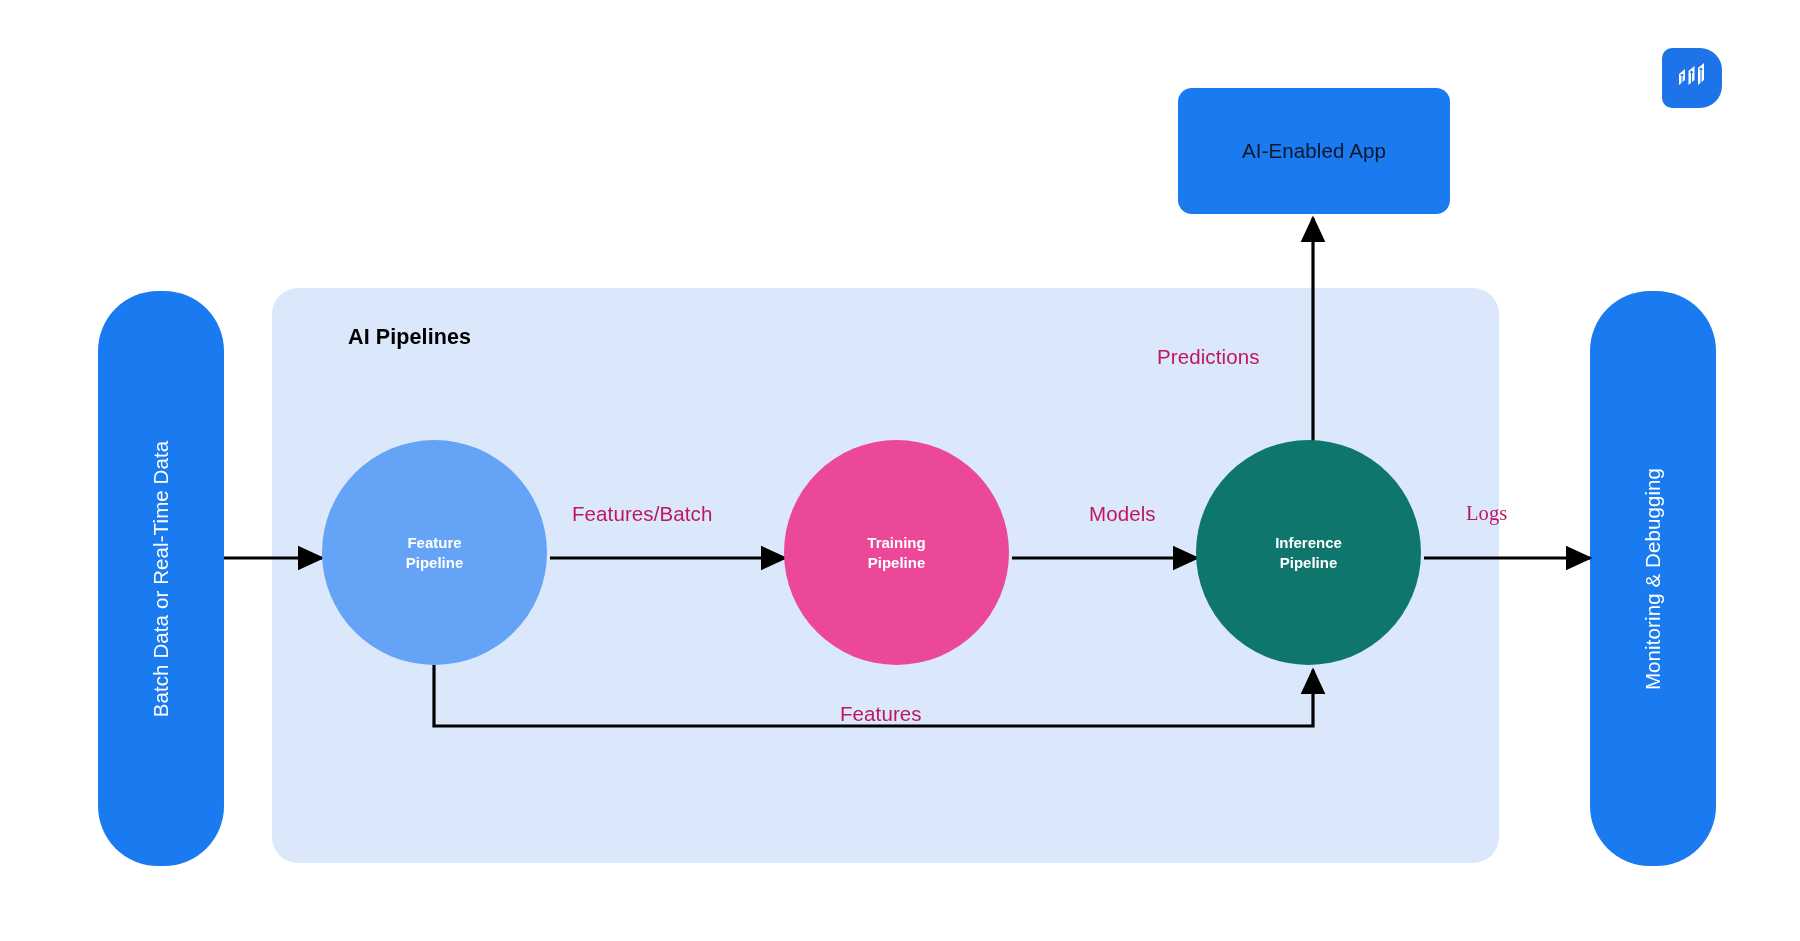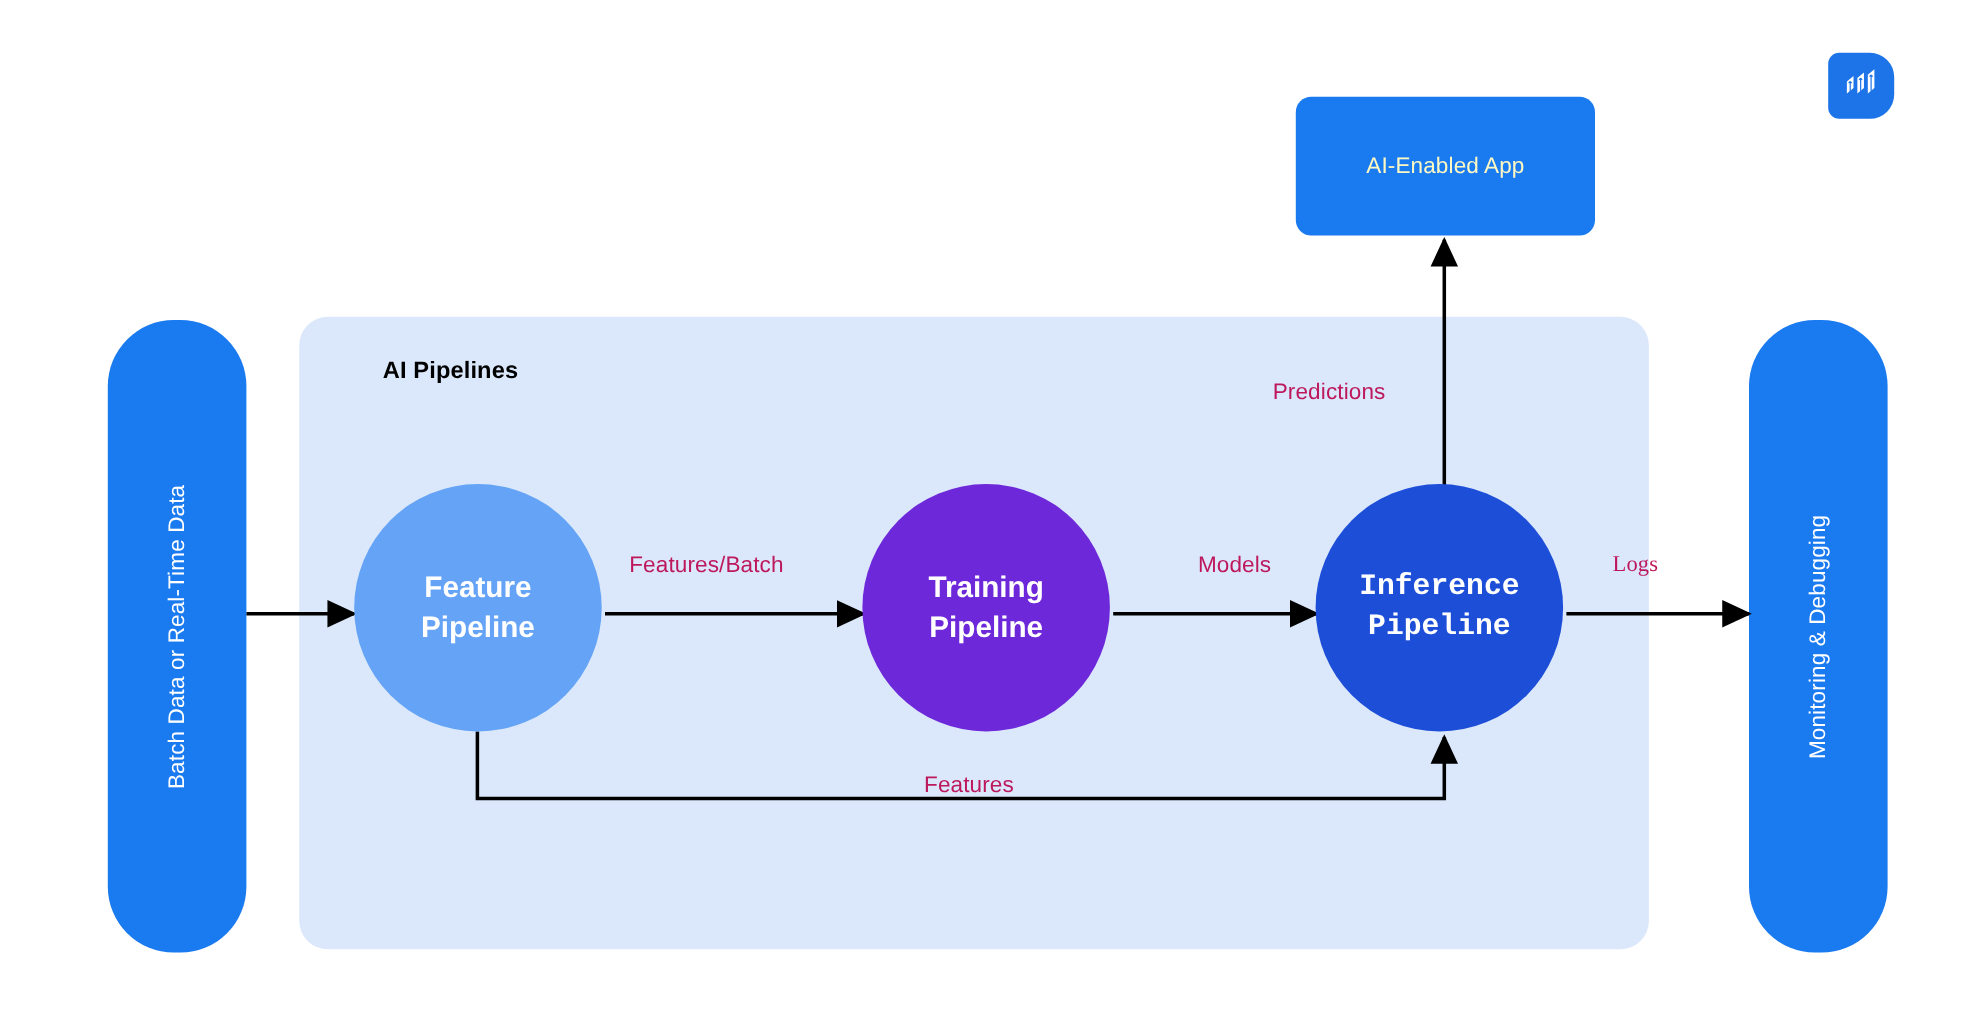--- a/index.html
+++ b/index.html
@@ -81,44 +81,44 @@
     top: 88px;
     width: 272px;
     height: 126px;
     background: #1a7af0;
     border-radius: 14px;
     display: flex;
     align-items: center;
     justify-content: center;
   }
   #app-box .boxlabel {
-    color: #fef9c3;
+    color: #0f172a;
     font-size: 20.5px;
     letter-spacing: 0.1px;
     white-space: nowrap;
   }
 
   
   .node-circle {
     position: absolute;
     border-radius: 50%;
     display: flex;
     flex-direction: column;
     align-items: center;
     justify-content: center;
     color: #ffffff;
     font-weight: bold;
-    font-size: 27px;
+    font-size: 15px;
     line-height: 1.32;
     text-align: center;
   }
   #node-feature   { left: 322px;  top: 440px; width: 225px; height: 225px; background: #64a3f5; }
   #node-training  { left = 0; }
-  #node-training  { left: 784px;  top: 440px; width: 225px; height: 225px; background: #6d28d9; }
-  #node-inference { left: 1196px; top: 440px; width: 225px; height: 225px; background: #1d4ed8; font-family: Liberation Mono, monospace; }
+  #node-training  { left: 784px;  top: 440px; width: 225px; height: 225px; background: #ec4899; }
+  #node-inference { left: 1196px; top: 440px; width: 225px; height: 225px; background: #0f766e; }
 
   
   .edge-label {
     position: absolute;
     font-size: 20.5px;
     color: #be185d;
     white-space: nowrap;
     letter-spacing: 0.1px;
   }
   #label-features-labels { left: 572px;  top: 502px; }

